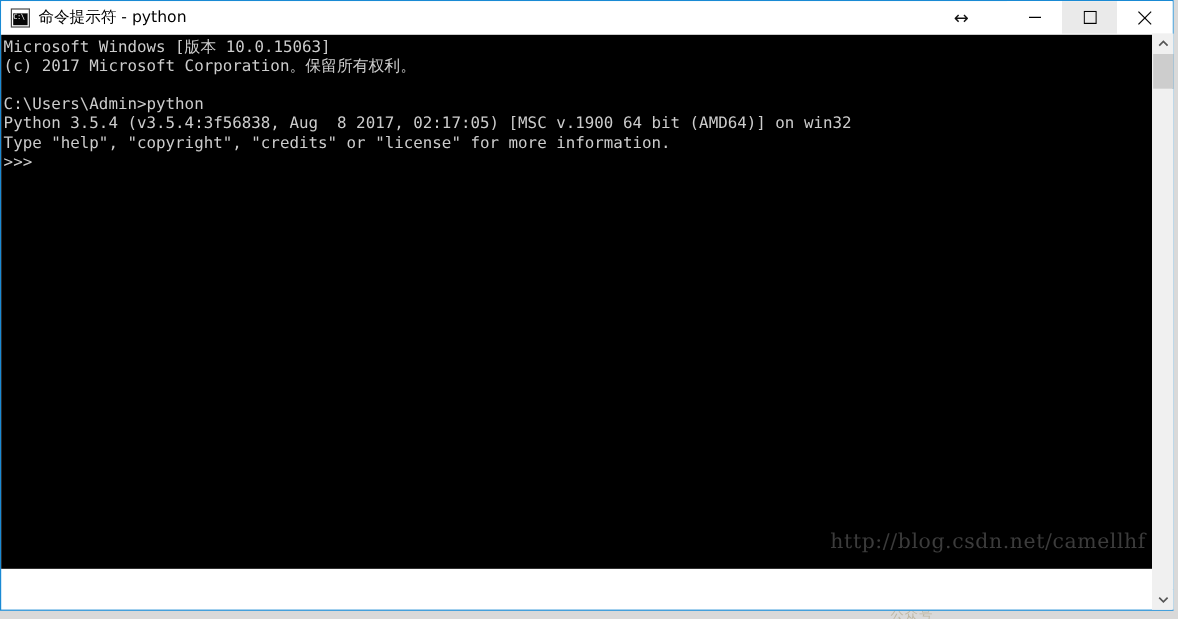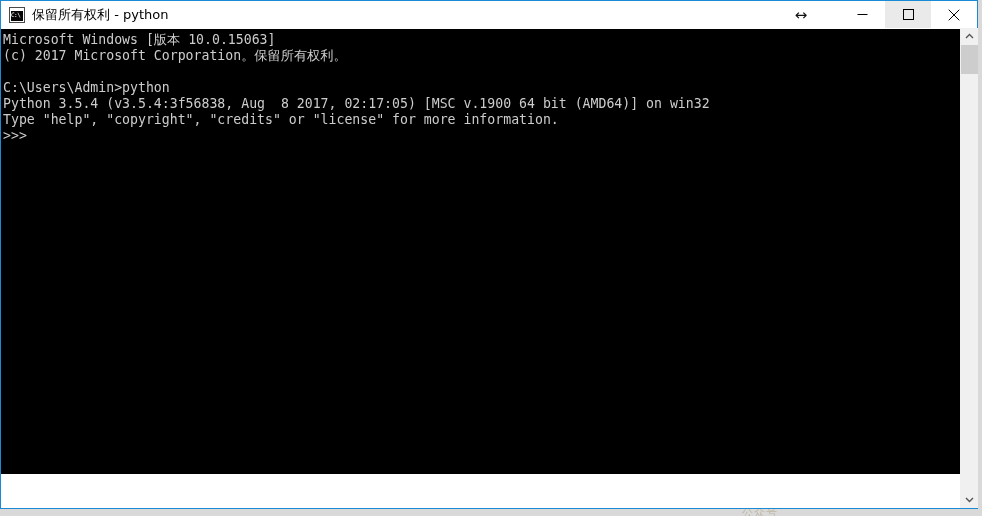--- a/index.html
+++ b/index.html
@@ -208,21 +208,21 @@
   <div id="console-window">
 
     <div id="title-bar">
 
       <div id="app-icon">
         <div class="ico-inner"></div>
         <div class="ico-top"></div>
         <div class="ico-text">C:\</div>
       </div>
 
-      <div id="title-text">保留所有权利 - python</div>
+      <div id="title-text">命令提示符 - python</div>
 
       <div id="titlebar-spacer"></div>
 
       <div class="win-btn">
         <svg width="11" height="11" viewBox="0 0 11 11" aria-hidden="true">
           <line x1="0.5" y1="5.5" x2="10.5" y2="5.5" stroke="#000000" stroke-width="1"></line>
         </svg>
       </div>
 
       <div class="win-btn hover">
@@ -240,20 +240,21 @@
     </div>
 
     <div id="terminal-area">
       <pre id="terminal-text">Microsoft Windows [版本 10.0.15063]
 (c) 2017 Microsoft Corporation。保留所有权利。
 
 C:\Users\Admin&gt;python
 Python 3.5.4 (v3.5.4:3f56838, Aug  8 2017, 02:17:05) [MSC v.1900 64 bit (AMD64)] on win32
 Type "help", "copyright", "credits" or "license" for more information.
 &gt;&gt;&gt;</pre>
+      <div id="watermark">http://blog.csdn.net/camellhf</div>
     </div>
 
     <div id="scrollbar">
       <div id="scroll-up">
         <svg width="9" height="7" viewBox="0 0 9 7" aria-hidden="true">
           <polyline points="1,5 4.5,1.5 8,5" fill="none" stroke="#555555" stroke-width="1.4"></polyline>
         </svg>
       </div>
       <div id="scroll-thumb"></div>
       <div id="scroll-track"></div>

